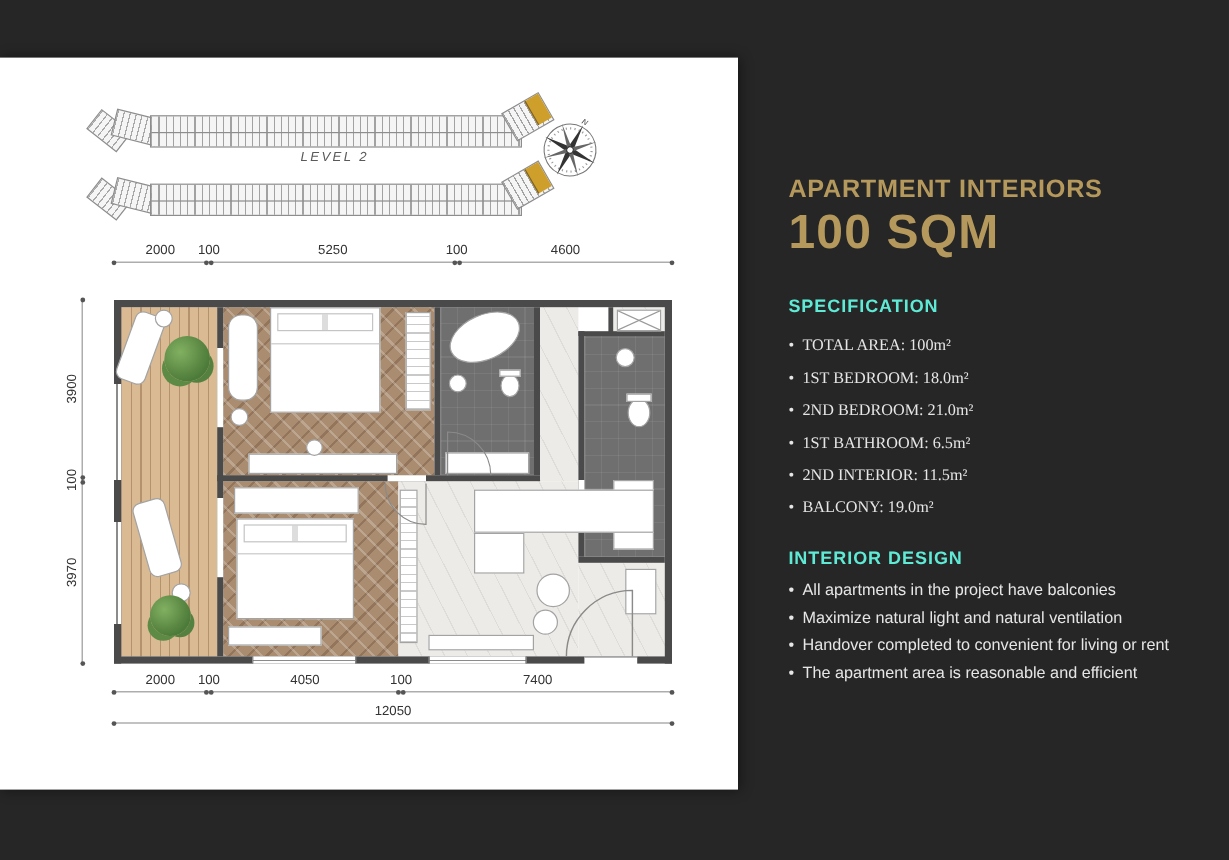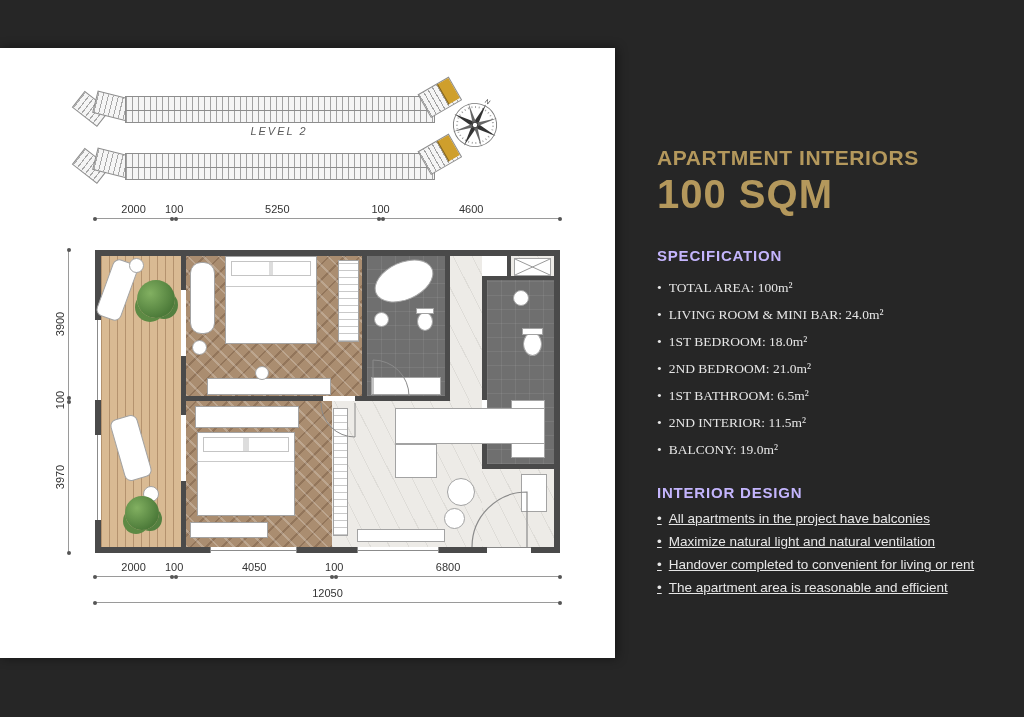--- a/index.html
+++ b/index.html
@@ -77,27 +77,27 @@
   .window{position:absolute;height:6px;bottom:-6px;background:linear-gradient(0deg,#fff 0 2px,#8b8b8b 2px 3px,#fff 3px 6px);
           border-left:1px solid #8b8b8b;border-right:1px solid #8b8b8b;}
   .wgap{position:absolute;left:0;width:6px;background:linear-gradient(90deg,#fff 0 2px,#8b8b8b 2px 3px,#fff 3px 6px);}
   .doorgap{position:absolute;background:#fff;}
   .arc{position:absolute;}
 
   
   .info{position:absolute;left:657px;top:146px;width:340px;color:#e6e6e6;}
   .info-title{color:#b4985c;font-size:21px;font-weight:700;letter-spacing:.6px;}
   .info-subtitle{color:#b4985c;font-size:40px;font-weight:700;letter-spacing:1px;margin-top:2px;}
-  .section-head{color:#c4b5fd;font-size:15px;font-weight:700;letter-spacing:.8px;}
+  .section-head{color:#5eead4;font-size:15px;font-weight:700;letter-spacing:.8px;}
   .spec-section{margin-top:30px;}
   .design-section{margin-top:21px;}
   .spec-list{margin-top:10px;font-family:Liberation Serif, serif;}
   .spec-list .item{font-size:13.5px;line-height:27px;}
   .design-list{margin-top:6px;}
-  .design-list .item{font-size:13.5px;line-height:23px;text-decoration:underline;}
+  .design-list .item{font-size:13.5px;line-height:23px;}
   .item .marker{margin-right:7px;}
 </style>
 </head>
 <body>
 
 <div class="stage">
 
   <section class="plan-card">
 
     <div class="levels">
@@ -265,41 +265,40 @@
       <div class="dim-seg" style="flex:0 0 0.83%">
           <span>100</span>
         </div>
       <div class="dim-seg" style="flex:0 0 33.61%">
           <span>4050</span>
         </div>
       <div class="dim-seg" style="flex:0 0 0.83%">
           <span>100</span>
         </div>
       <div class="dim-seg" style="flex:0 0 48.13%">
-          <span>6800</span>
+          <span>7400</span>
         </div>
       <div class="end-tick"></div>
     </div>
     <div class="dim-row h dim-total">
       <div class="dim-seg" style="flex:0 0 100%">
           <span>12050</span>
         </div>
       <div class="end-tick"></div>
     </div>
   </section>
 
   <aside class="info">
     <div class="info-title">APARTMENT INTERIORS</div>
     <div class="info-subtitle">100 SQM</div>
 
     <div class="spec-section">
       <div class="section-head">SPECIFICATION</div>
       <div class="spec-list">
         <div class="item"><span class="marker">•</span><span>TOTAL AREA: 100m²</span></div>
-        <div class="item"><span class="marker">•</span><span>LIVING ROOM &amp; MINI BAR: 24.0m²</span></div>
         <div class="item"><span class="marker">•</span><span>1ST BEDROOM: 18.0m²</span></div>
         <div class="item"><span class="marker">•</span><span>2ND BEDROOM: 21.0m²</span></div>
         <div class="item"><span class="marker">•</span><span>1ST BATHROOM: 6.5m²</span></div>
         <div class="item"><span class="marker">•</span><span>2ND INTERIOR: 11.5m²</span></div>
         <div class="item"><span class="marker">•</span><span>BALCONY: 19.0m²</span></div>
       </div>
     </div>
 
     <div class="design-section">
       <div class="section-head">INTERIOR DESIGN</div>

